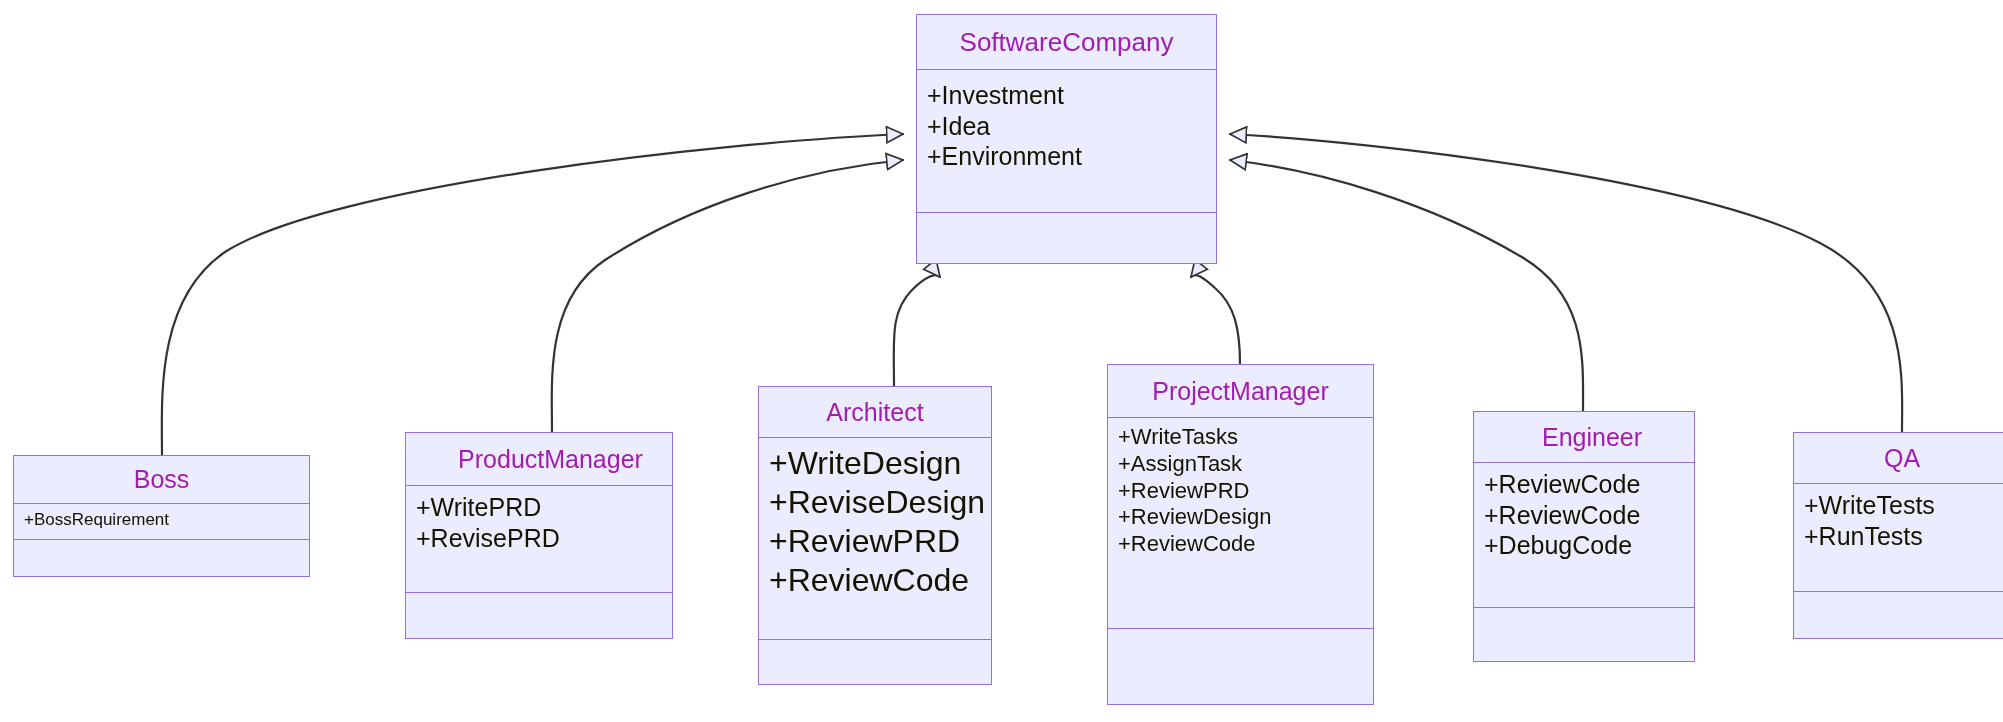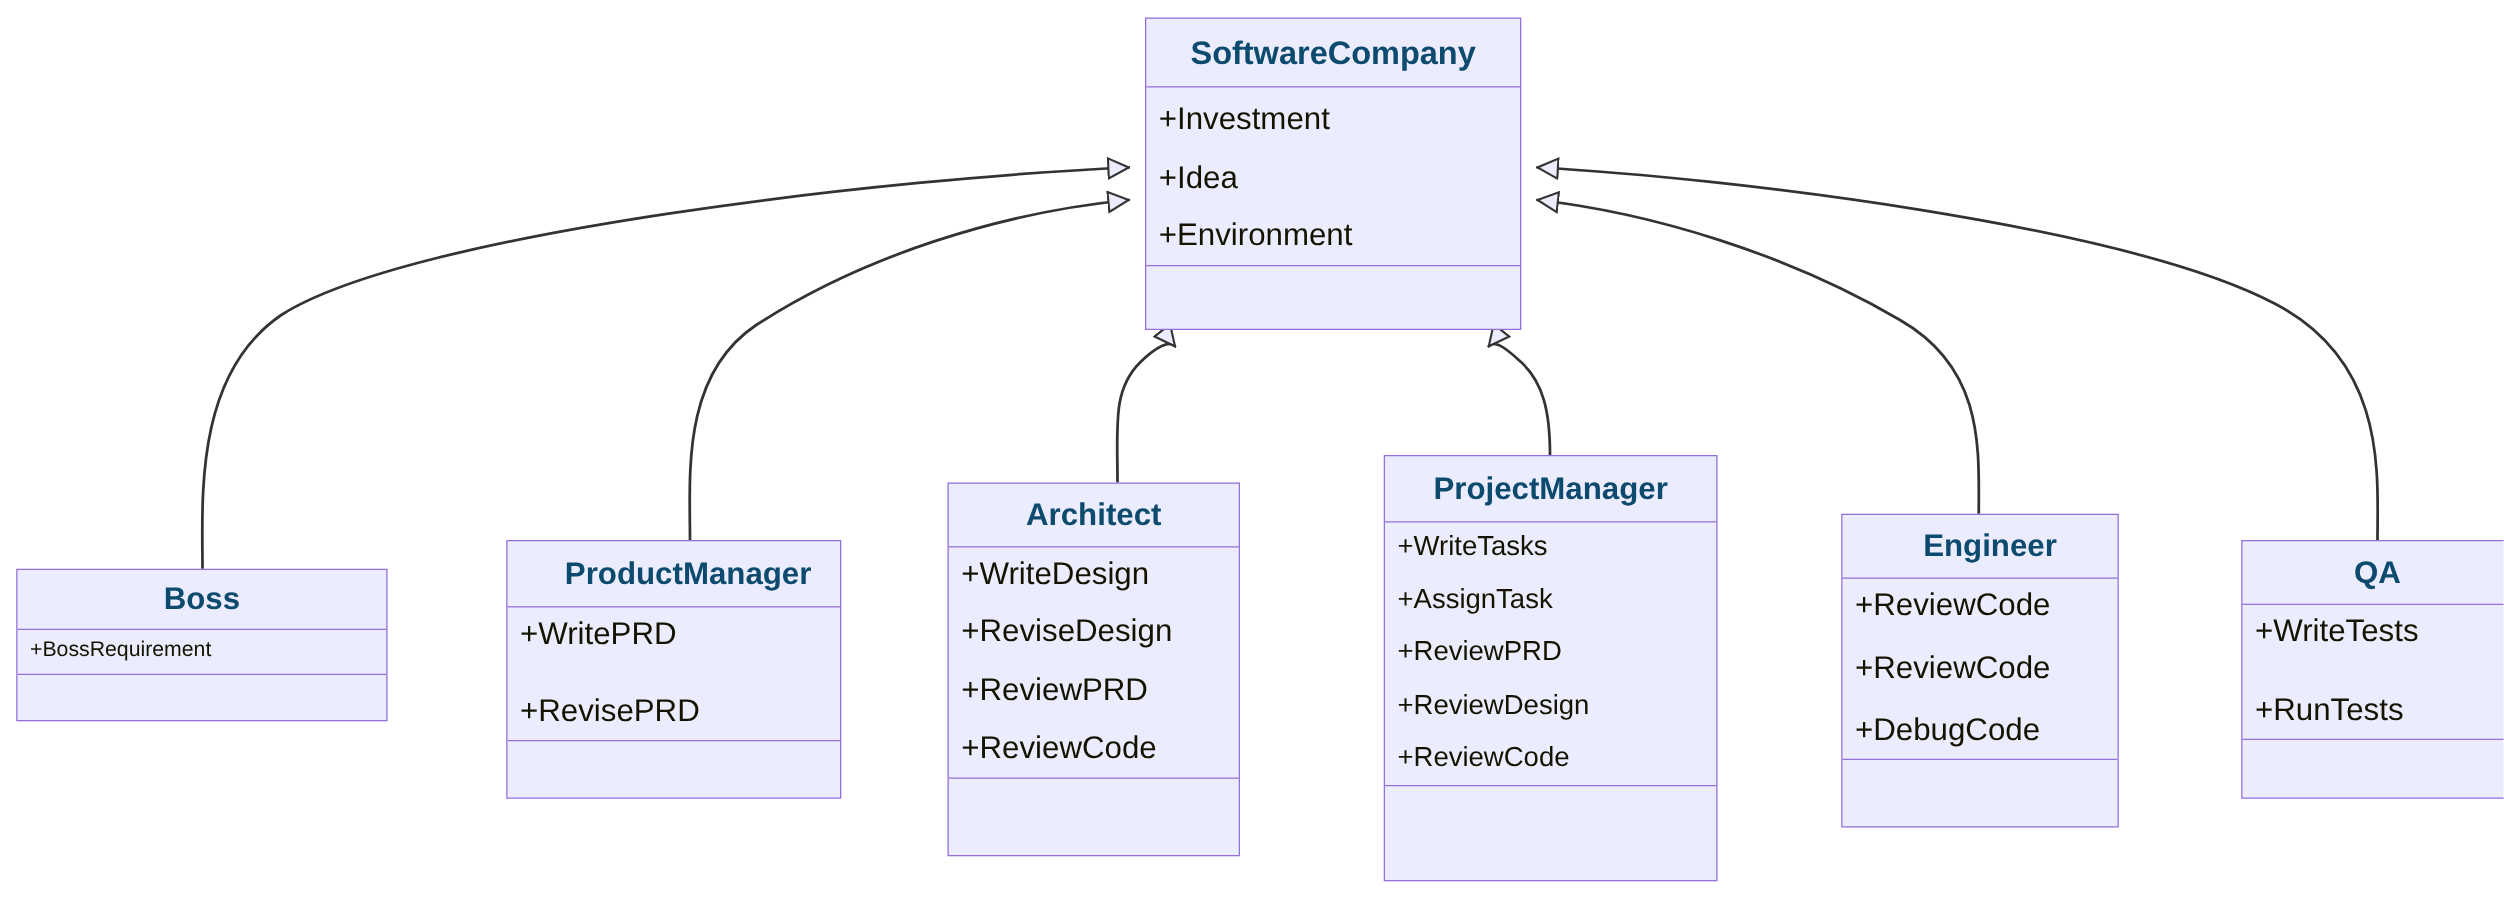--- a/index.html
+++ b/index.html
@@ -28,36 +28,36 @@
   .uml-class {
     position: absolute;
     box-sizing: border-box;
     background: #ECECFF;
     border: 1.6px solid #9370DB;
     display: flex;
     flex-direction: column;
   }
   .uml-title {
     text-align: right;
-    font-weight: bold;
-    color: #0c4a6e;
+    font-weight: normal;
+    color: #a21caf;
     white-space: nowrap;
     display: flex;
     align-items: center;
     justify-content: center;
   }
   .uml-divider {
     height: 0;
     border-top: 1.6px solid #9370DB;
   }
   .uml-members {
     padding: 6px 10px 8px 10px;
     display: flex;
     flex-direction: column;
-    justify-content: space-between;
+    justify-content: flex-start;
     flex: 1 1 auto;
   }
   .uml-member {
     color: #131300;
     white-space: nowrap;
     line-height: 1.22;
   }
   .uml-methods {
     min-height: 22px;
   }
@@ -70,21 +70,21 @@
   #class-boss { left: 13px; top: 455px; width: 297px; height: 122px; }
   #class-boss .uml-title   { height: 52px; font-size: 25px; }
   #class-boss .uml-members { font-size: 17px; }
 
   #class-productmanager { left: 405px; top: 432px; width: 268px; height: 207px; }
   #class-productmanager .uml-title   { height: 52px; font-size: 25px; margin-left: 23px; }
   #class-productmanager .uml-members { font-size: 25px; }
 
   #class-architect { left: 758px; top: 386px; width: 234px; height: 299px; }
   #class-architect .uml-title   { height: 50px; font-size: 25px; }
-  #class-architect .uml-members { font-size: 25px; }
+  #class-architect .uml-members { font-size: 32px; }
 
   #class-projectmanager { left: 1107px; top: 364px; width: 267px; height: 341px; }
   #class-projectmanager .uml-title   { height: 52px; font-size: 25px; }
   #class-projectmanager .uml-members { font-size: 22px; }
 
   #class-engineer { left: 1473px; top: 411px; width: 222px; height: 251px; }
   #class-engineer .uml-title   { height: 50px; font-size: 25px; padding-left: 16px; }
   #class-engineer .uml-members { font-size: 25px; }
 
   #class-qa { left: 1793px; top: 432px; width: 218px; height: 207px; }

